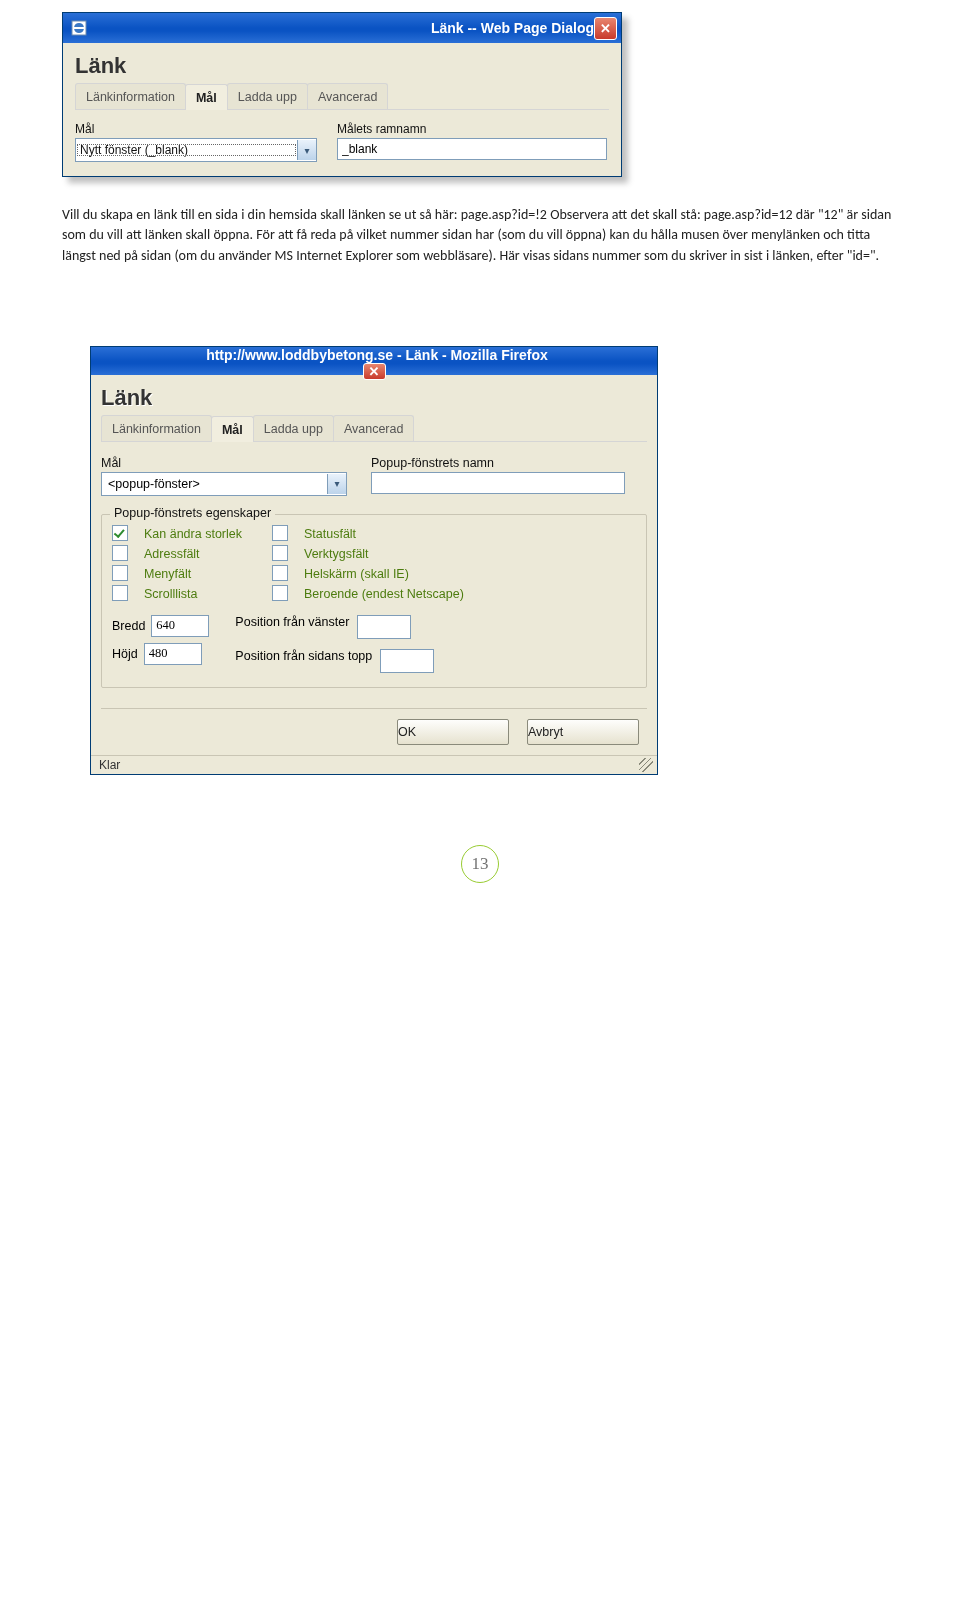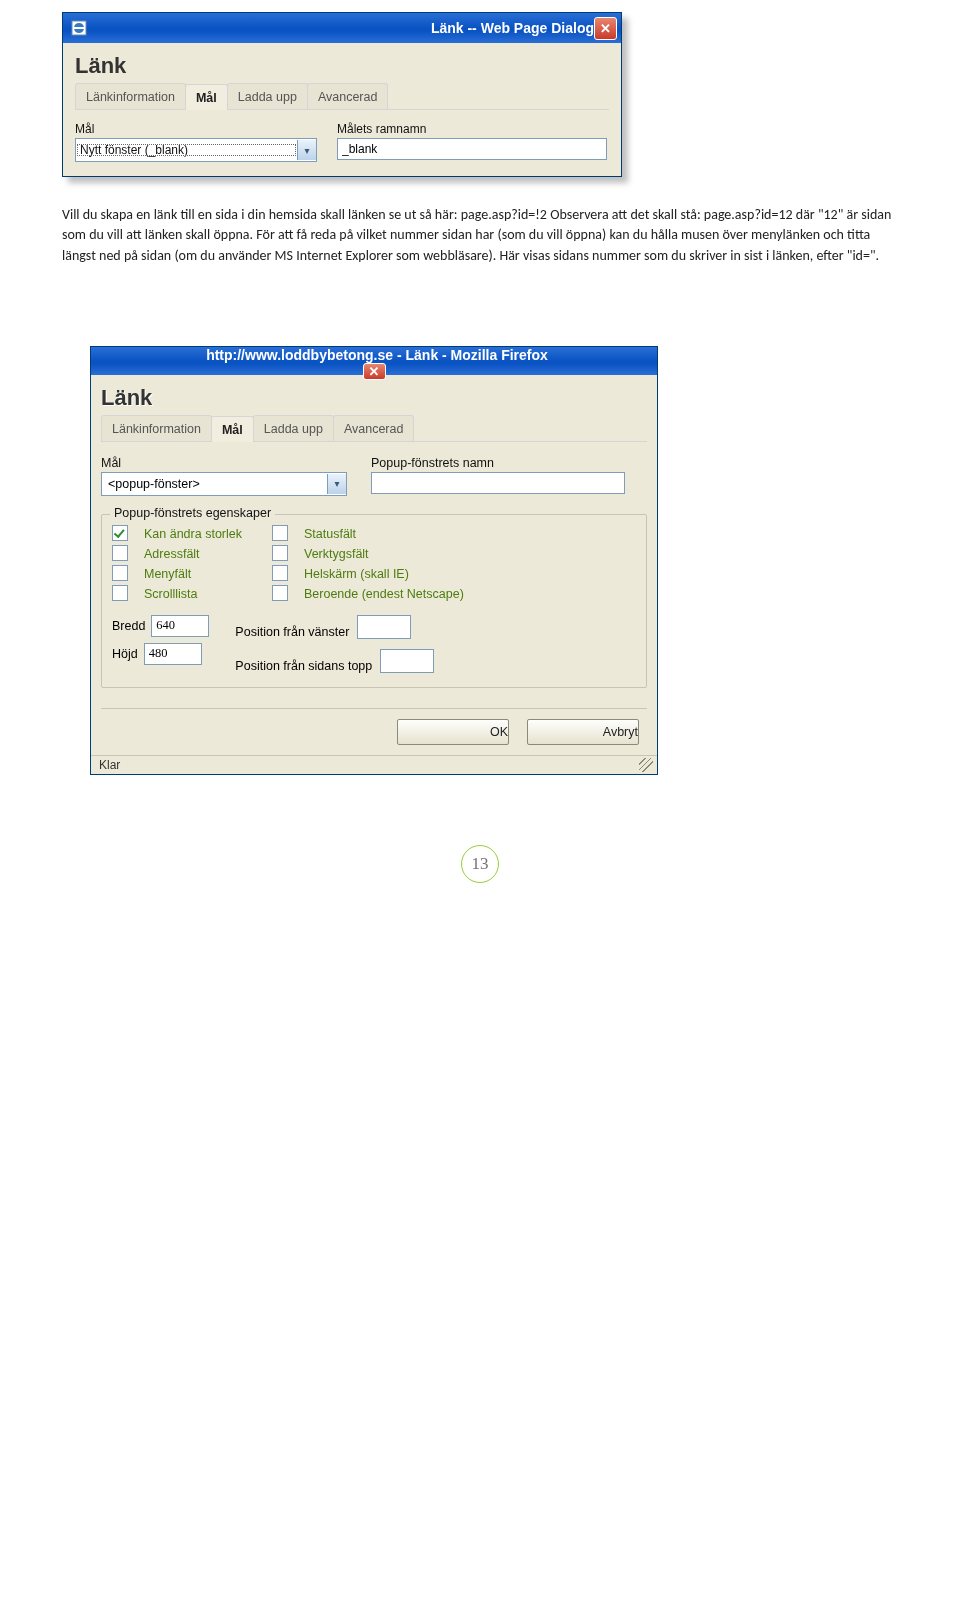--- a/index.html
+++ b/index.html
@@ -219,31 +219,31 @@
     width:14px;height:14px;border:1px solid #7f9db9;background:#fff;
     display:flex;align-items:center;justify-content:center;
   }
   .cb.checked::after{content:"";width:8px;height:4px;border-left:2px solid #2e8b2e;border-bottom:2px solid #2e8b2e;transform:rotate(-50deg) translate(0,-1px);}
 
   .dims-row{display:flex;gap:26px;margin-top:14px;}
   .dims-left{display:flex;flex-direction:column;gap:6px;}
   .dim-line{display:flex;align-items:center;gap:6px;font-size:12.5px;}
   .dim-input{width:48px;height:20px;border:1px solid #7f9db9;background:#fff;font-size:12.5px;padding:0 4px;font-family:Liberation Serif, serif;}
   .pos-right{display:flex;flex-direction:column;gap:10px;}
-  .pos-line{display:flex;align-items:flex-end;gap:8px;font-size:12.5px;}
+  .pos-line{display:flex;align-items:flex-start;gap:8px;font-size:12.5px;}
   .pos-input{width:48px;height:20px;border:1px solid #7f9db9;background:#fff;}
 
   .dlg2-btnbar{
     margin-top:20px;border-top:1px solid #c9c5b4;padding:10px 8px 10px 0;
     display:flex;justify-content:flex-end;gap:18px;
   }
   .dlg2-btn{
     width:110px;height:24px;
     border:1px solid #8a8a7b;background:linear-gradient(to bottom,#fefefc,#e6e2cf);
-    font-size:12.5px;color:#222;display:flex;align-items:center;justify-content:flex-end;
+    font-size:12.5px;color:#222;display:flex;align-items:center;justify-content:flex-start;
     cursor:pointer;border-radius:2px;
   }
   .dlg2-statusbar{
     border-top:1px solid #c9c5b4;
     display:flex;align-items:center;justify-content:space-between;
     padding:2px 4px 2px 8px;font-size:12px;color:#333;
     background:#ece9d8;
   }
   .dlg2-grip{
     width:14px;height:14px;

